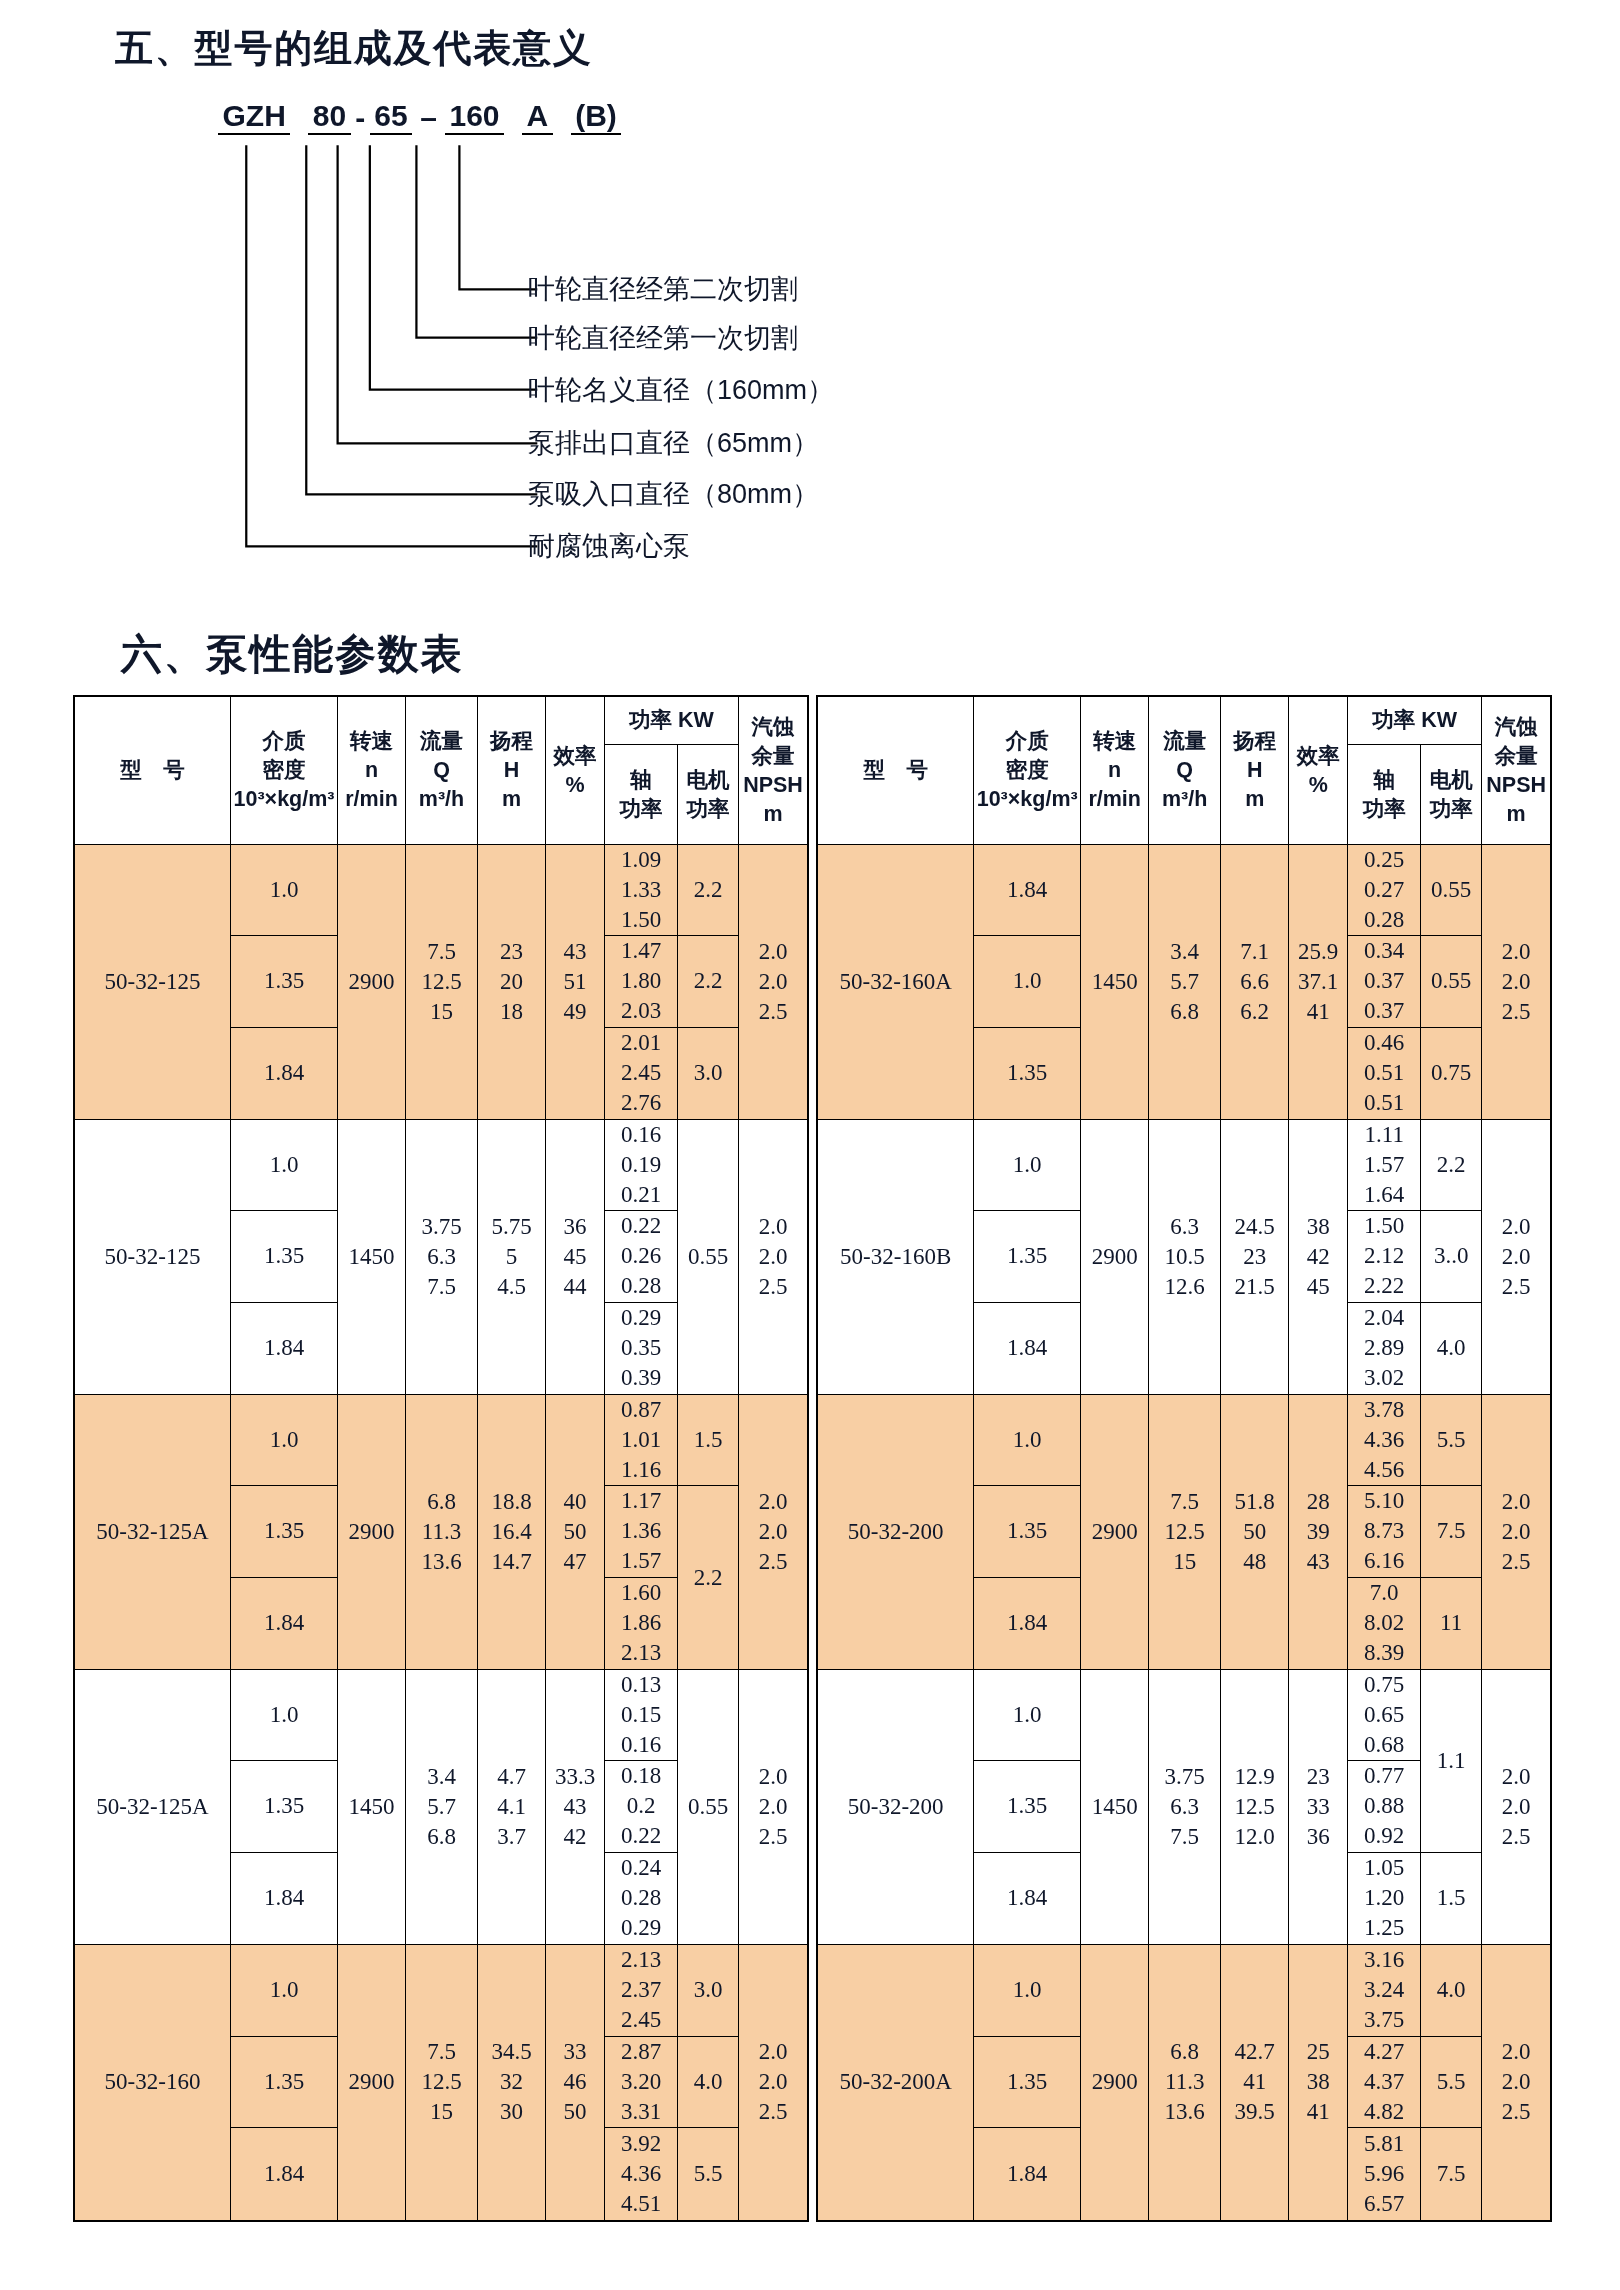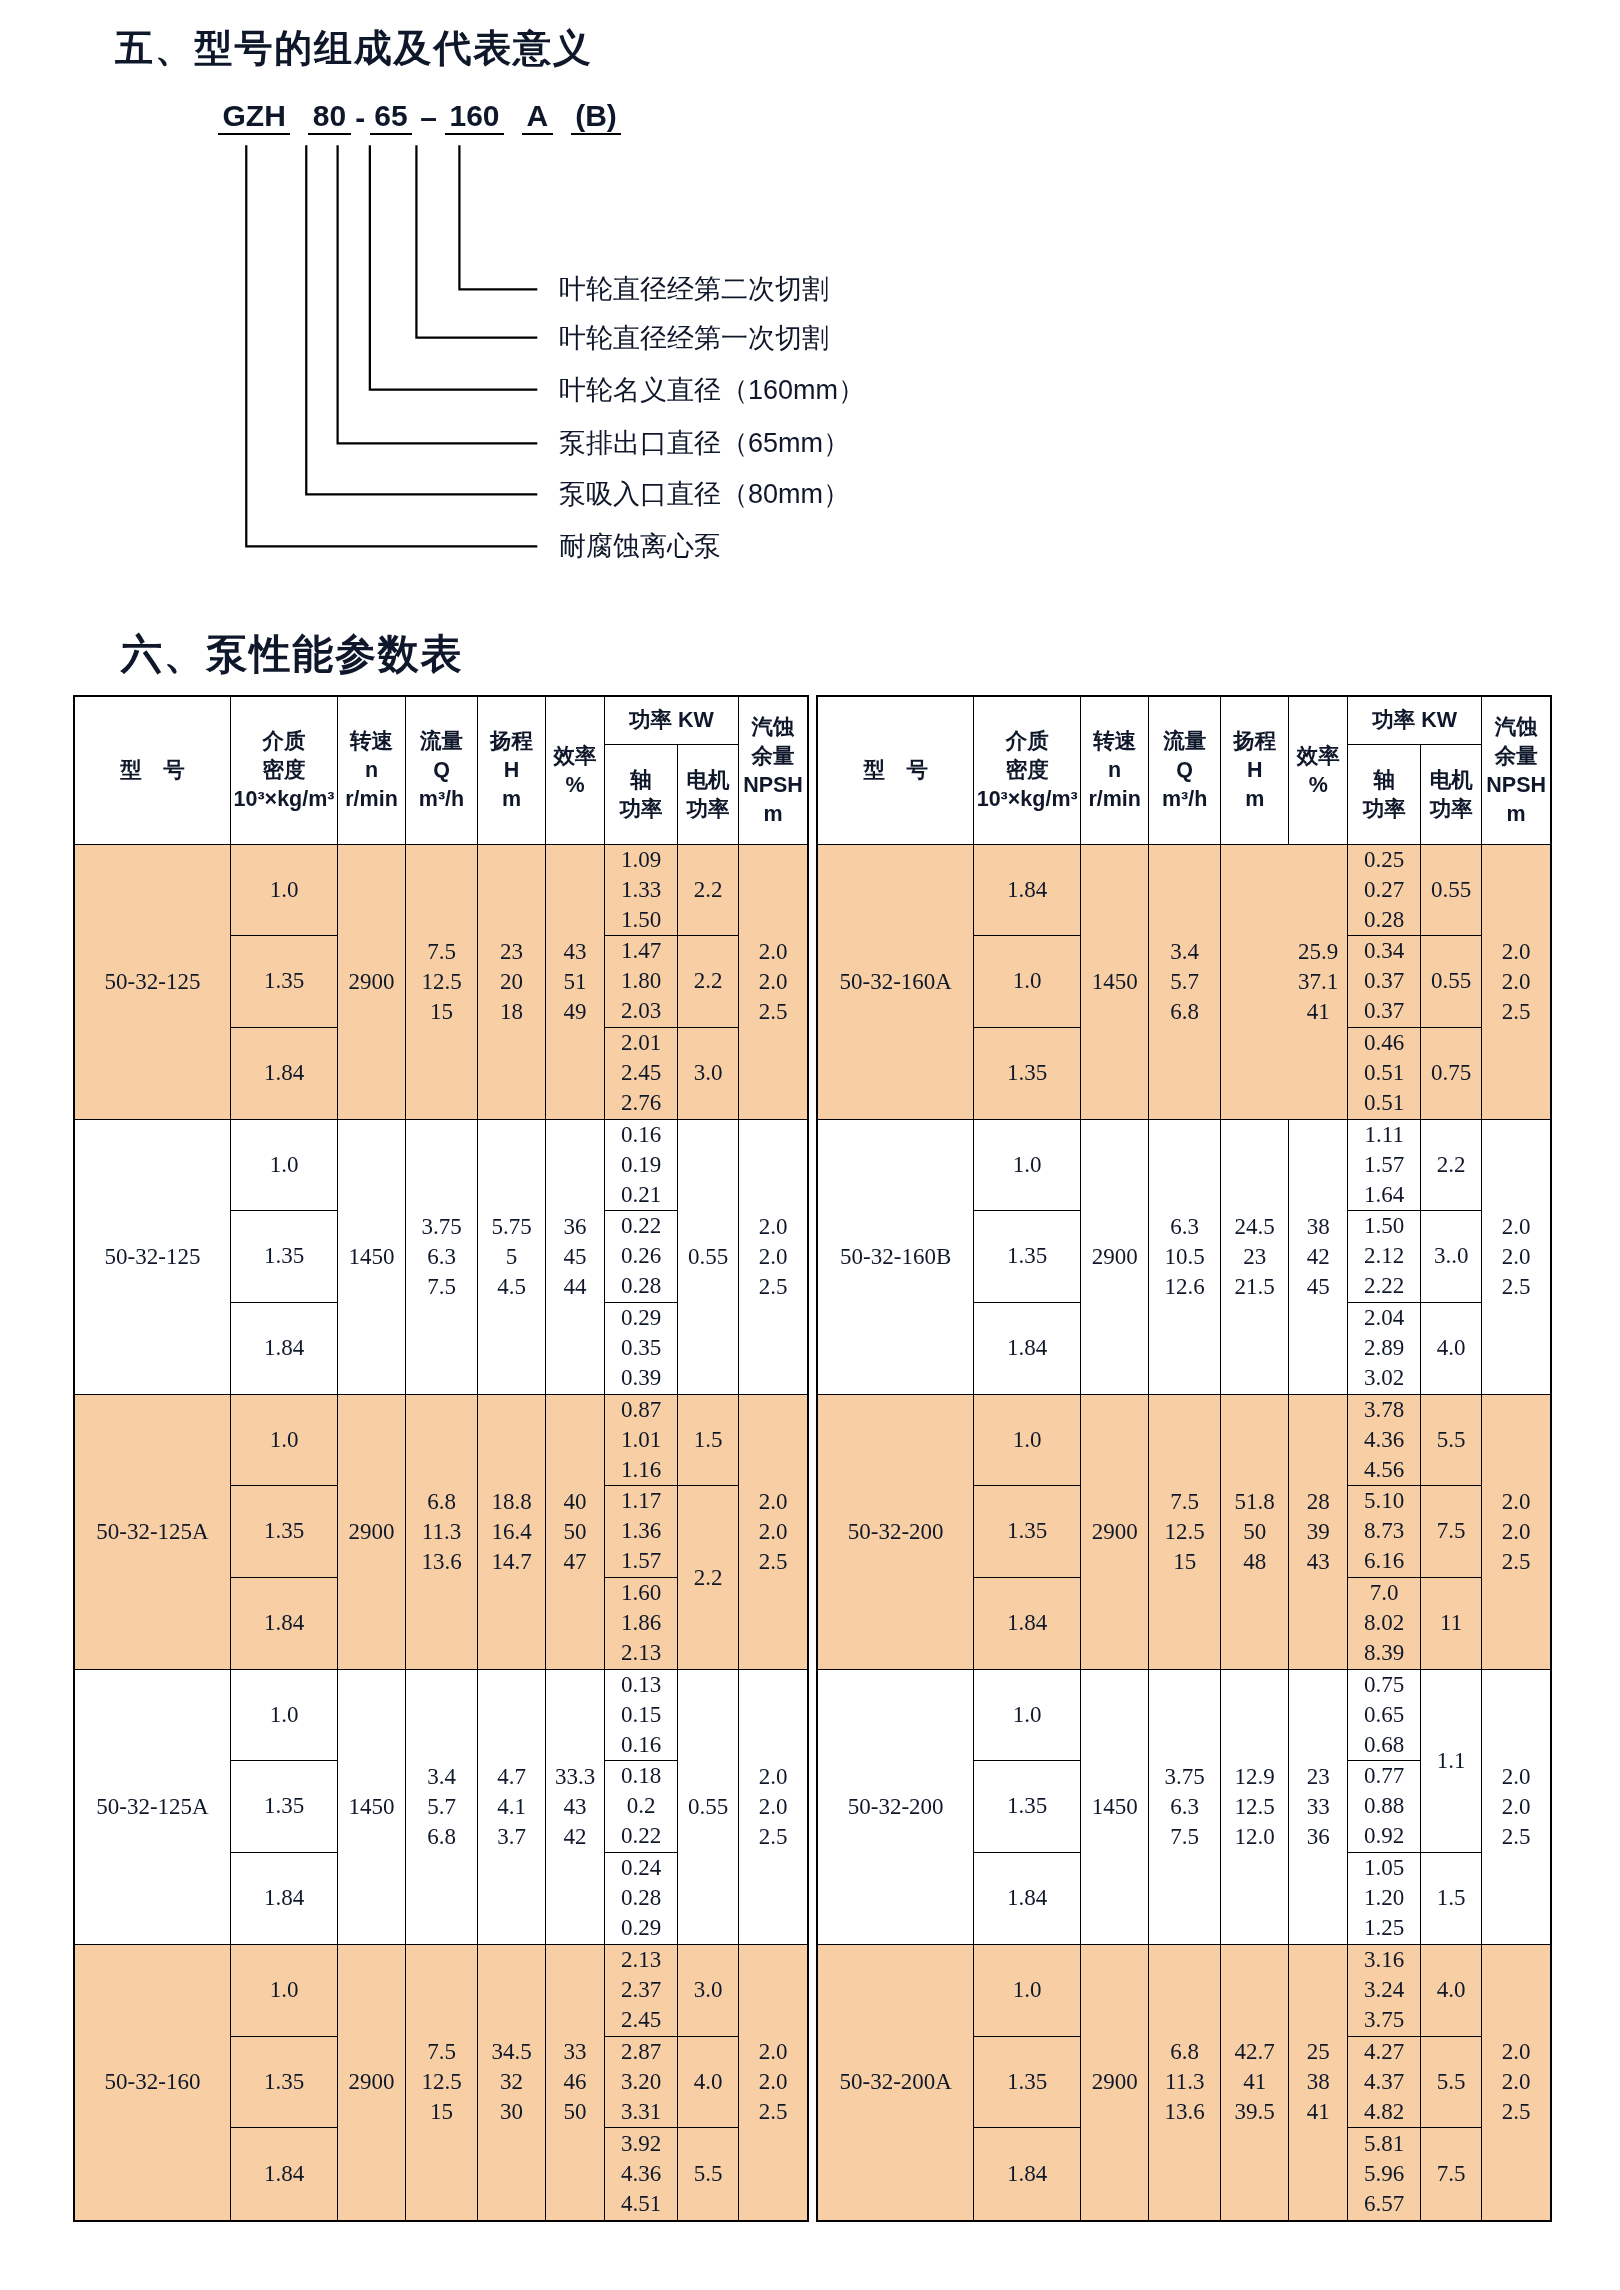--- a/index.html
+++ b/index.html
@@ -10,21 +10,21 @@
   #title6{left:121px;top:627px;font-size:41px;}
 
   
   #model-code{position:absolute;left:218px;top:99px;display:flex;align-items:flex-end;
               font-size:30px;font-weight:bold;white-space:pre;}
   #model-code .seg{padding:0 4.5px;}
   #model-code .u{border-bottom:2.7px solid #000;text-align:center;}
   #model-code .gap-l{margin-left:18px;}
   #model-code .gap-s{margin-left:3.6px;}
   #diagram-lines{position:absolute;left:0;top:0;pointer-events:none;}
-  .diag-label{position:absolute;left:559px;height:34px;line-height:34px;font-size:27px;
+  .diag-label{position:absolute;left:528px;height:34px;line-height:34px;font-size:27px;
               white-space:pre;font-weight:normal;}
 
   
   #perf-table{position:absolute;left:73px;top:695px;display:flex;gap:7.2px;}
   .half{border:2.7px solid #000;background:#fff;}
   .hdr,.block{display:grid;grid-template-columns:156px 107px 68px 72px 68px 59px 73px 61px 68px;}
   .hdr{grid-template-rows:48px 99px;border-bottom:1.8px solid #000;height:147px;box-sizing:content-box;}
   .block{grid-template-rows:repeat(3,1fr);height:275px;border-bottom:1.8px solid #000;box-sizing:border-box;}
   .block:last-child{border-bottom:none;}
   .shaded{background:var(--shaded,#F8CFA4);}
@@ -293,20 +293,23 @@
 
       <div class="block shaded">
         <div class="c dc c1 rall">50-32-160A</div>
         <div class="c dc c2 r1 bb">1.84</div>
         <div class="c dc c2 r2 bb">1.0</div>
         <div class="c dc c2 r3">1.35</div>
         <div class="c dc c3 rall">1450</div>
         <div class="c dc c4 rall">3.4
 5.7
 6.8</div>
+        <div class="c dc c5 rall">7.1
+6.6
+6.2</div>
         <div class="c dc c6 rall">25.9
 37.1
 41</div>
         <div class="c dc c7 r1 bb">0.25
 0.27
 0.28</div>
         <div class="c dc c7 r2 bb">0.34
 0.37
 0.37</div>
         <div class="c dc c7 r3">0.46

